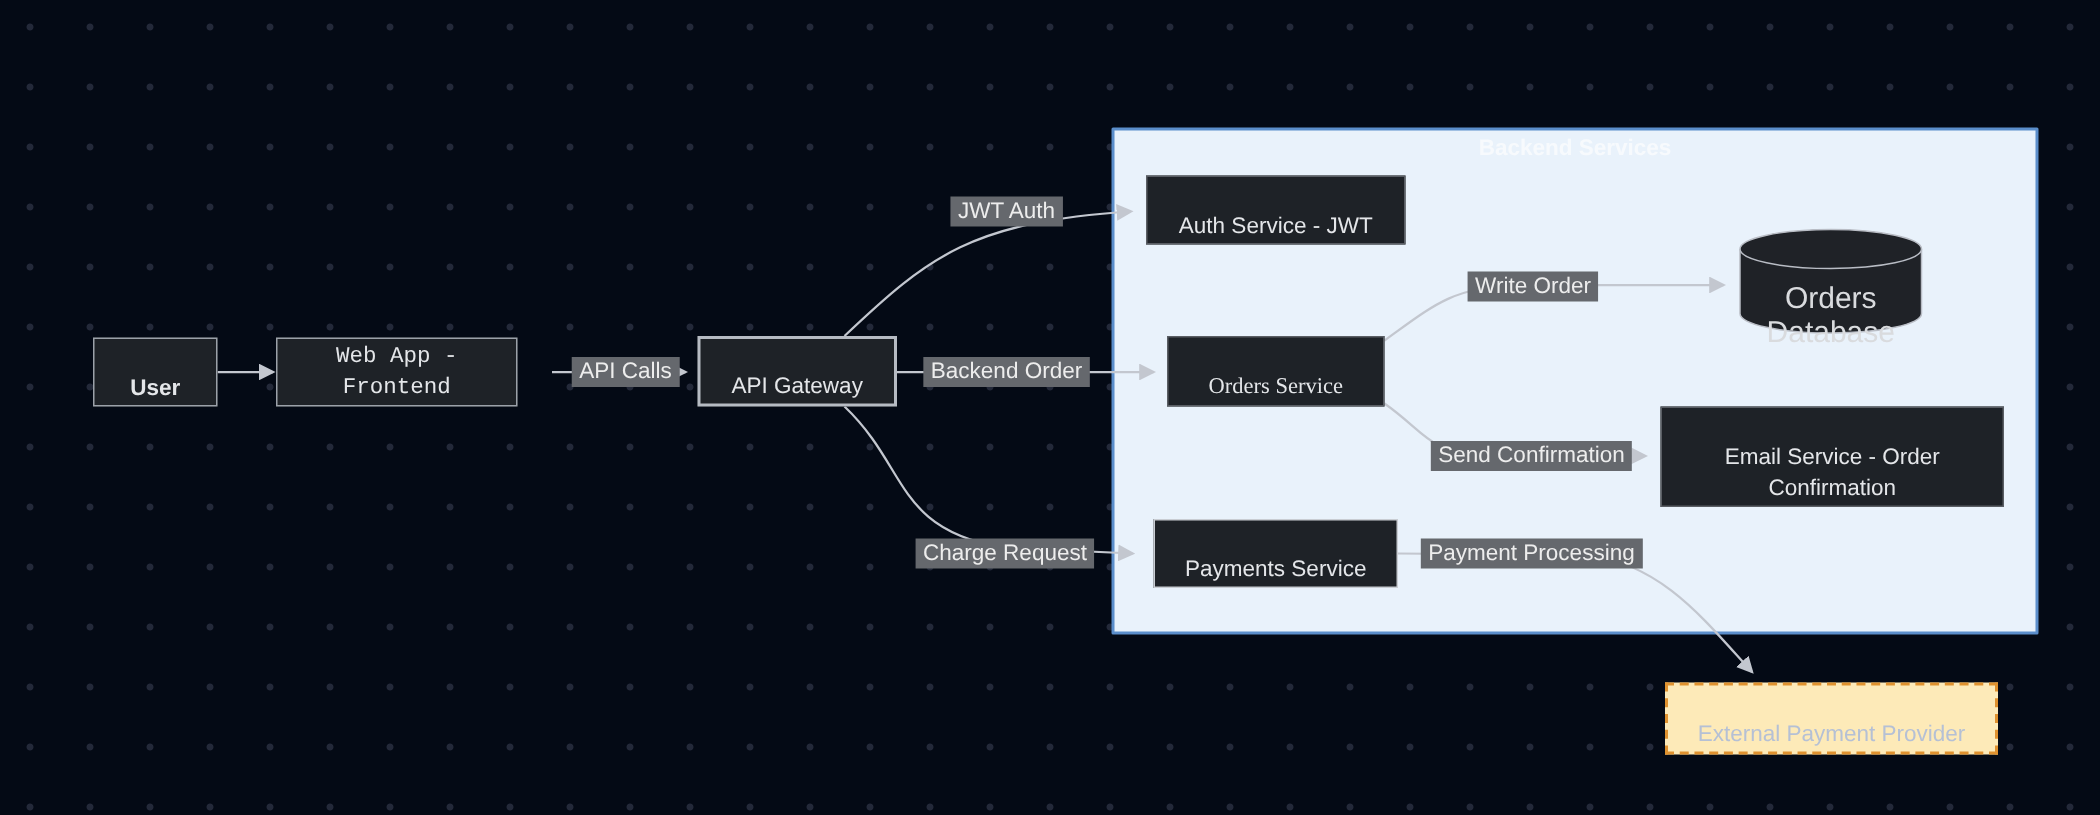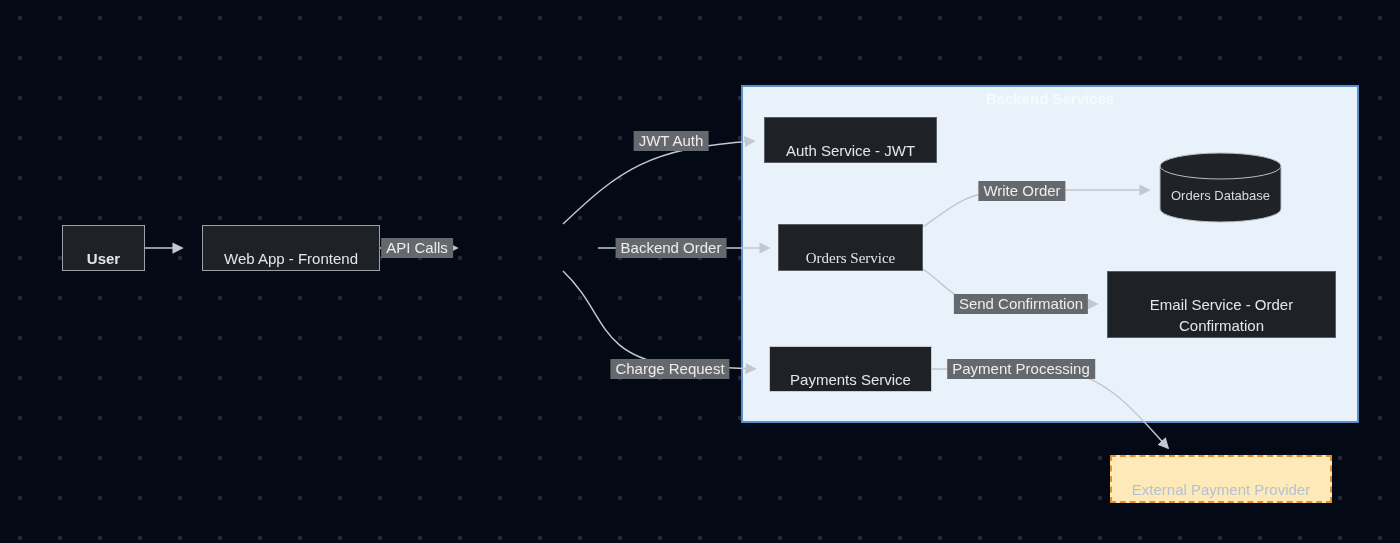--- a/index.html
+++ b/index.html
@@ -21,33 +21,33 @@
     color:#f7fafd; font-weight:bold; font-size:15px; z-index:2;
   }
   .edges { position:absolute; left:0; top:0; z-index:2; }
   .node {
     position:absolute; box-sizing:border-box;
     background:#1e2227; border:1px solid #9ba1a9; color:#e4e6e9;
     display:flex; align-items:flex-end; justify-content:center; text-align:center;
     font-size:15px; z-index:3; line-height:1.45;
   }
   .node-user      { left:62px;   top:225px; width:83px;  height:46px;font-weight:bold; }
-  .node-webapp    { left:202px;  top:225px; width:178px; height:46px; }
+  .node-webapp    { left:184px;  top:225px; width:161px; height:46px;font-family:Liberation Mono, monospace; }
   .node-gateway   { left:465px;  top:224px; width:133px; height:47px; border-width:2px; border-color:#b6bbc3; }
   .node-auth      { left:764px;  top:117px; width:173px; height:46px; border-color:#5a5e64; }
   .node-orders    { left:778px;  top:224px; width:145px; height:47px; border-color:#5a5e64;font-family:Liberation Serif, serif; }
   .node-payments  { left:769px;  top:346px; width:163px; height:46px; border-color:#c9cdd3; }
   .node-email     { left:1107px; top:271px; width:229px; height:67px; padding:0 32px; border-color:#5a5e64; }
   .node-external  {
     left:1110px; top:455px; width:222px; height:48px;
     background:#fdeab8; border:2px dashed #e0922f; color:#b5c0d5;
   }
   .db-label {
     position:absolute; left:1160px; top:188px; width:121px; text-align:center;
-    color:#d9dbde; font-size:13px; z-index:3;
+    color:#d9dbde; font-size:20px; z-index:3;
   }
   .elabel {
     position:absolute; transform:translate(-50%,-50%);
     background:#65686d; color:#ededed; font-size:15px;
     padding:1px 5px 2px 5px; white-space:nowrap; z-index:4;
   }
   .el-api      { left:417px;  top:248px; }
   .el-jwt      { left:671px;  top:141px; }
   .el-create   { left:671px;  top:248px; }
   .el-charge   { left:670px;  top:369px; }
@@ -86,20 +86,23 @@
       <ellipse cx="1220.5" cy="166" rx="60.5" ry="13" fill="#1f2227" stroke="#b9bdc5" stroke-width="1"></ellipse>
     </g>
   </svg>
 
   <div class="node node-user">
     <span>User</span>
   </div>
   <div class="node node-webapp">
     <span>Web App - Frontend</span>
   </div>
+  <div class="node node-gateway">
+    <span>API Gateway</span>
+  </div>
   <div class="node node-auth">
     <span>Auth Service - JWT</span>
   </div>
   <div class="node node-orders">
     <span>Orders Service</span>
   </div>
   <div class="node node-payments">
     <span>Payments Service</span>
   </div>
   <div class="node node-email">

